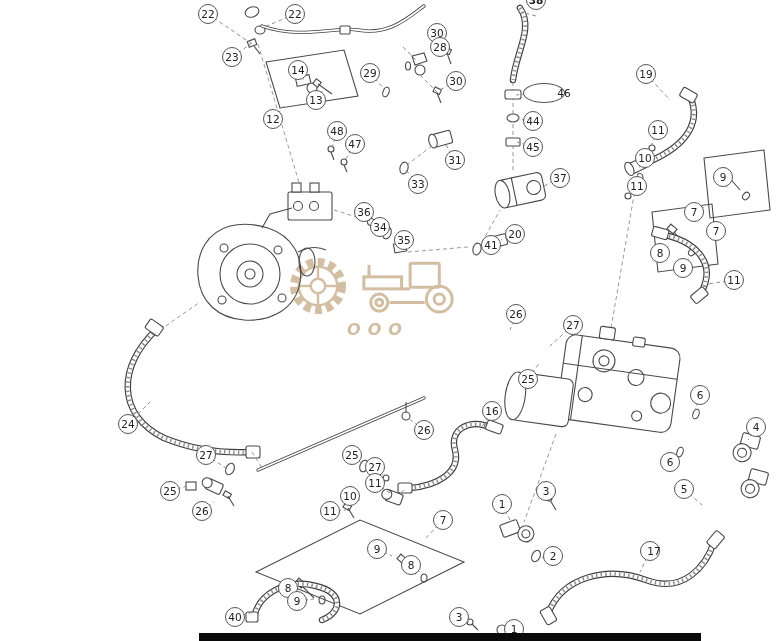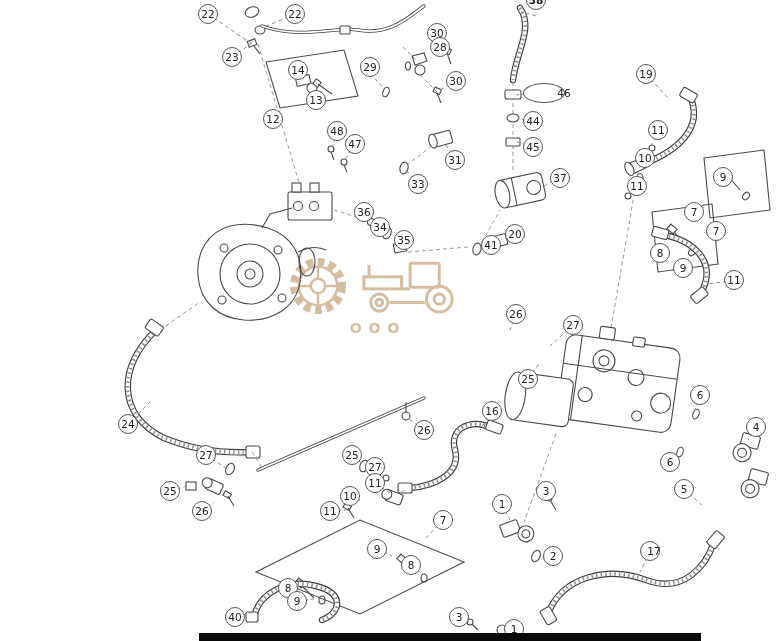--- a/index.html
+++ b/index.html
@@ -14,21 +14,21 @@
   .tube-i{fill:none;stroke:#ffffff;stroke-width:4.2;stroke-linecap:round;}
   .tube-h{fill:none;stroke:#8a8a8a;stroke-width:3.6;stroke-dasharray:1.4 3.2;}
   .pipe-o{fill:none;stroke:#3f3f3f;stroke-width:3.4;stroke-linecap:round;}
   .pipe-i{fill:none;stroke:#ffffff;stroke-width:1.8;stroke-linecap:round;}
   
   .watermark{left:264px;top:248px;width:228px;opacity:.55;color:var(--wm-color,#b08a57);
              text-align:center;pointer-events:none;}
   .wm-logo{display:flex;align-items:flex-end;justify-content:center;gap:2px;height:70px;}
   .wm-gear{width:64px;height:64px;flex:none;}
   .wm-tractor{width:118px;height:60px;flex:none;}
-  .wm-ooo{font-size:14px;font-weight:600;letter-spacing:7px;margin-top:2px;}
+  .wm-ooo{font-size:16px;font-weight:600;letter-spacing:7px;margin-top:2px;font-style:italic;}
   .wm-name{font-size:33px;font-weight:700;letter-spacing:1px;line-height:1.05;}
   
   #leads{left:0;top:0;pointer-events:none;}
   #leads line{stroke:#8f8f8f;stroke-width:1;stroke-dasharray:4 3;}
   
   #callouts{left:0;top:0;width:100%;height:100%;}
   .callout{position:absolute;width:20px;height:20px;margin:-10px 0 0 -10px;
            border:1.2px solid #555;border-radius:50%;background:#fff;
            display:flex;align-items:center;justify-content:center;
            font-size:10.5px;color:#222;box-sizing:border-box;}
@@ -366,21 +366,21 @@
     </svg>
 
   <div id="callouts">
       <div class="callout" style="left: 208px; top: 14px;">22</div>
       <div class="callout" style="left: 295px; top: 14px;">22</div>
       <div class="callout" style="left: 536px; top: 0; font-weight: bold;">38</div>
       <div class="callout" style="left: 437px; top: 33px;">30</div>
       <div class="callout" style="left: 232px; top: 57px;">23</div>
       <div class="callout" style="left: 403px; top: 47px; margin-left: 27px;">28</div>
       <div class="callout" style="left: 298px; top: 70px;">14</div>
-      <div class="callout" style="left: 370px; top: 67px; text-align: right;">29</div>
+      <div class="callout" style="left: 370px; top: 73px; text-align: right;">29</div>
       <div class="callout" style="left: 646px; top: 74px;">19</div>
       <div class="callout" style="left: 456px; top: 81px;">30</div>
       <div class="callout" style="left: 316px; top: 100px;">13</div>
       <div class="callout" style="left: 533px; top: 93px; padding-left: 40px;">46</div>
       <div class="callout" style="left: 273px; top: 119px;">12</div>
       <div class="callout" style="left: 533px; top: 121px;">44</div>
       <div class="callout" style="left: 337px; top: 131px;">48</div>
       <div class="callout" style="left: 658px; top: 130px;">11</div>
       <div class="callout" style="left: 355px; top: 144px;">47</div>
       <div class="callout" style="left: 533px; top: 147px;">45</div>

